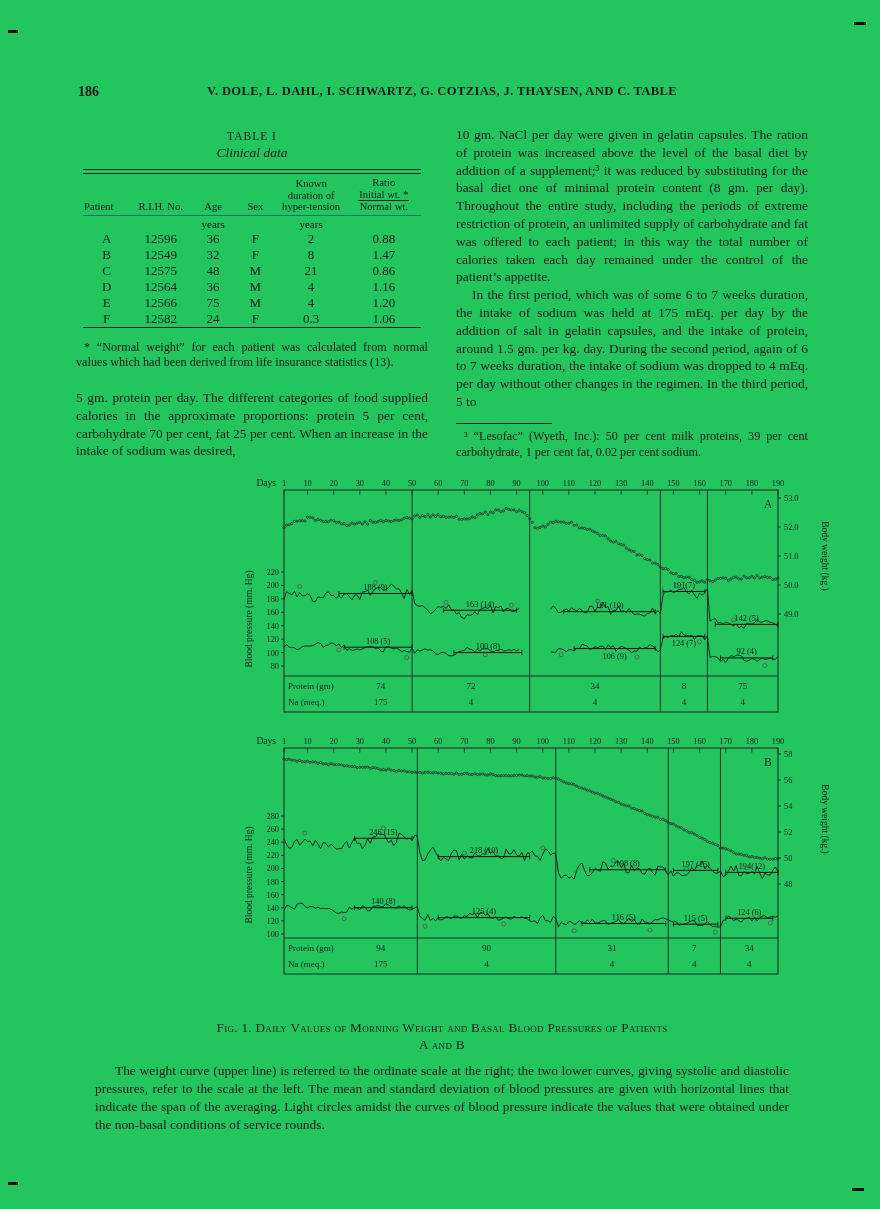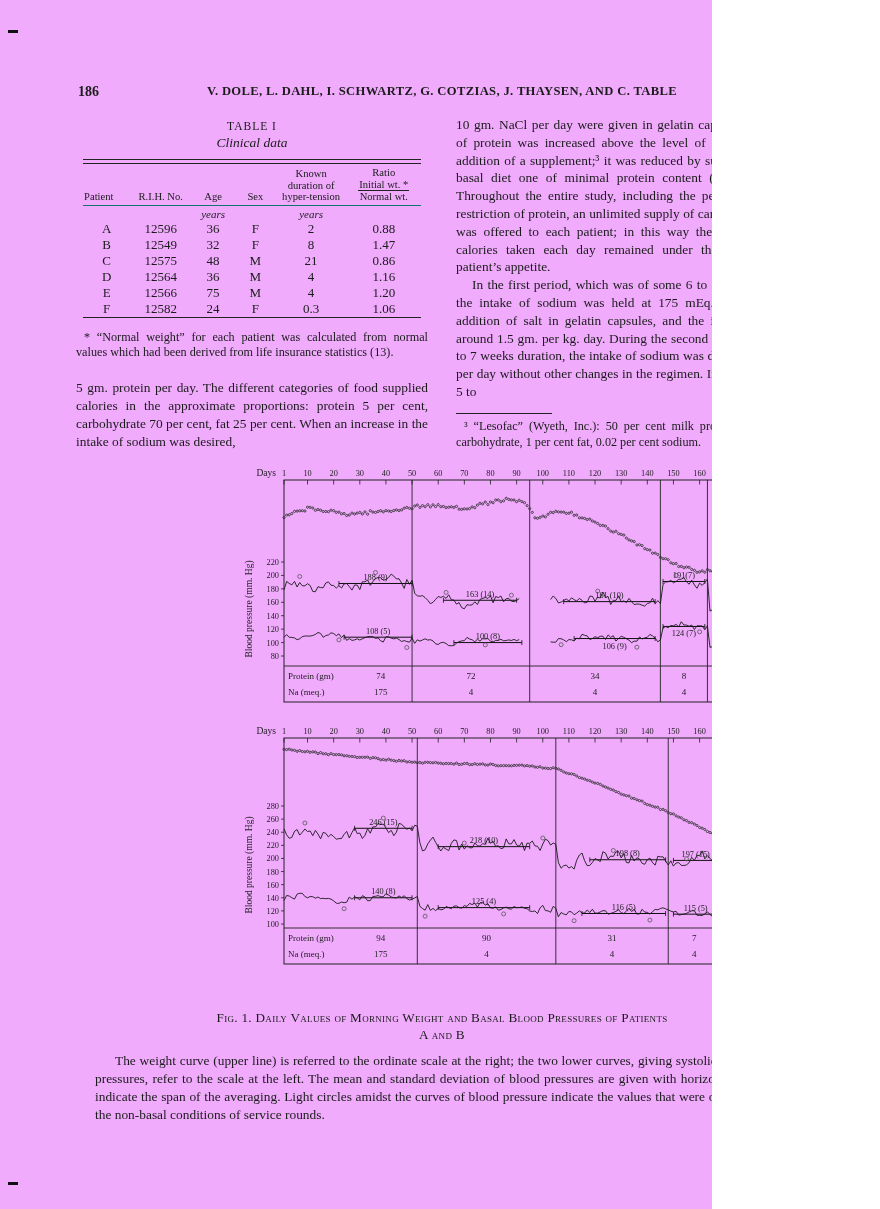--- a/index.html
+++ b/index.html
@@ -1,41 +1,41 @@
 <!DOCTYPE html>
 <html><head>
 <meta charset="utf-8">
 <style>
   html,body { margin:0; padding:0; }
   .page {
-    position:relative; width:712px; height:1209px;
-    background:#f0abfc; color:#1b1b1b;
+    position:relative; width:880px; height:1209px;
+    background:#22c55e; color:#1b1b1b;
     font-family:"Liberation Serif", serif;
     overflow:hidden;
   }
   .scan-mark { position:absolute; background:#111; }
   .content { position:absolute; left:76px; top:84px; width:732px; }
   .pg-header { position:relative; height:20px; }
   .pg-number { position:absolute; left:2px; top:0; font-weight:bold; font-size:14px; }
   .running-head { text-align:center; font-weight:bold; font-size:12.6px; letter-spacing:.35px; }
-  .cols { display:flex; gap:28px; margin-top:12px;align-items:center; }
+  .cols { display:flex; gap:28px; margin-top:22px; }
   .col { width:352px; }
   .para { text-align:justify; font-size:13.4px; line-height:17.8px; }
   .indent { text-indent:16px; }
   .tbl-label { text-align:center; font-size:11.5px; letter-spacing:1px; margin-top:4px; }
   .tbl-title { text-align:center; font-style:italic; font-size:13.5px; margin-top:3px; }
   .tbl-wrap { width:96%; margin:8px auto 0; }
   .dbl-rule { height:3px; border-top:1px solid #222; border-bottom:1px solid #222; }
   table.clinical { border-collapse:collapse; width:100%; border-bottom:1px solid #222; }
   table.clinical th { font-weight:normal; font-size:10.6px; vertical-align:bottom; padding:3px 1px 2px; border-bottom:1px solid #0f766e; text-align:center; line-height:11.5px; }
   table.clinical th.left { text-align:left; }
   .frac-num { border-bottom:1px solid #222; display:inline-block; padding:0 1px; }
   .ratio-th div { line-height:11.5px; }
   table.clinical td { text-align:center; font-size:13px; padding:0 2px; line-height:16px; }
-  tr.unit-row td { font-style:italic; font-size:11px; line-height:13px; padding-top:2px; }
+  tr.unit-row td { font-size:11px; line-height:13px; padding-top:2px; }
   .tbl-footnote { font-size:12.2px; line-height:15.8px; text-align:justify; margin-top:12px; text-indent:8px; }
   .left-para { margin-top:18px; }
   .fn-rule { width:96px; border-top:1px solid #222; margin:12px 0 5px; }
   .footnote { font-size:12.2px; line-height:15.8px; text-align:justify; text-indent:8px; }
   .figure { margin-top:14px; margin-left:90px; width:700px; }
   .panel { line-height:0;text-decoration:underline; }
   .fig-caption { text-align:center; font-variant:small-caps; font-size:13.2px; letter-spacing:.3px; margin-top:31px; line-height:17px; }
   .fig-desc { margin:9px auto 0; width:694px; text-align:justify; font-size:13.4px; line-height:18px; text-indent:20px; }
 </style>
 </head>

